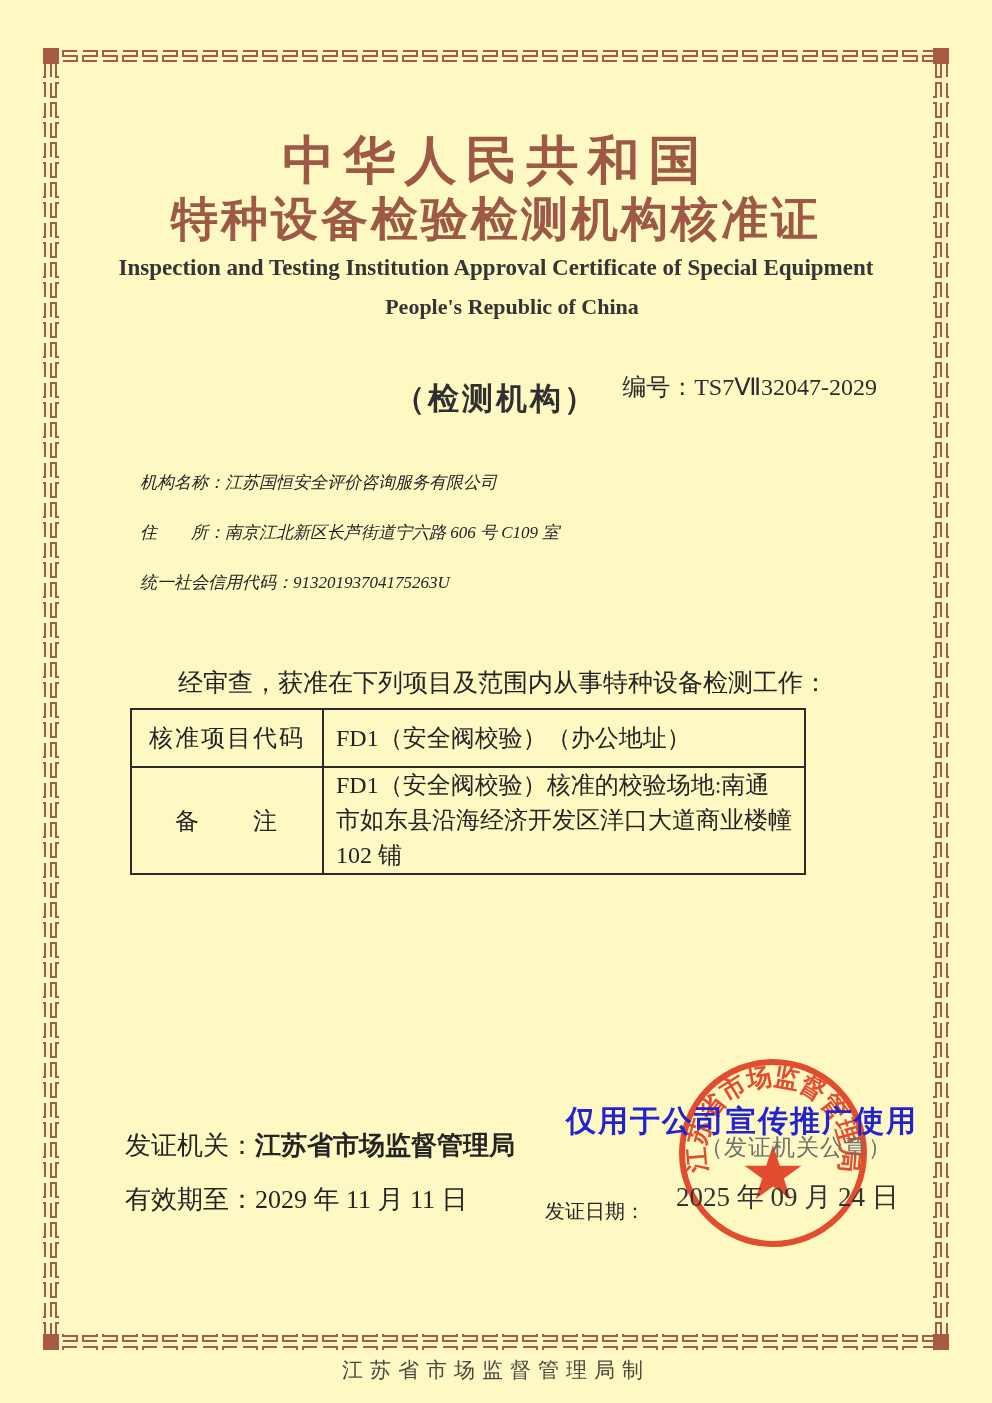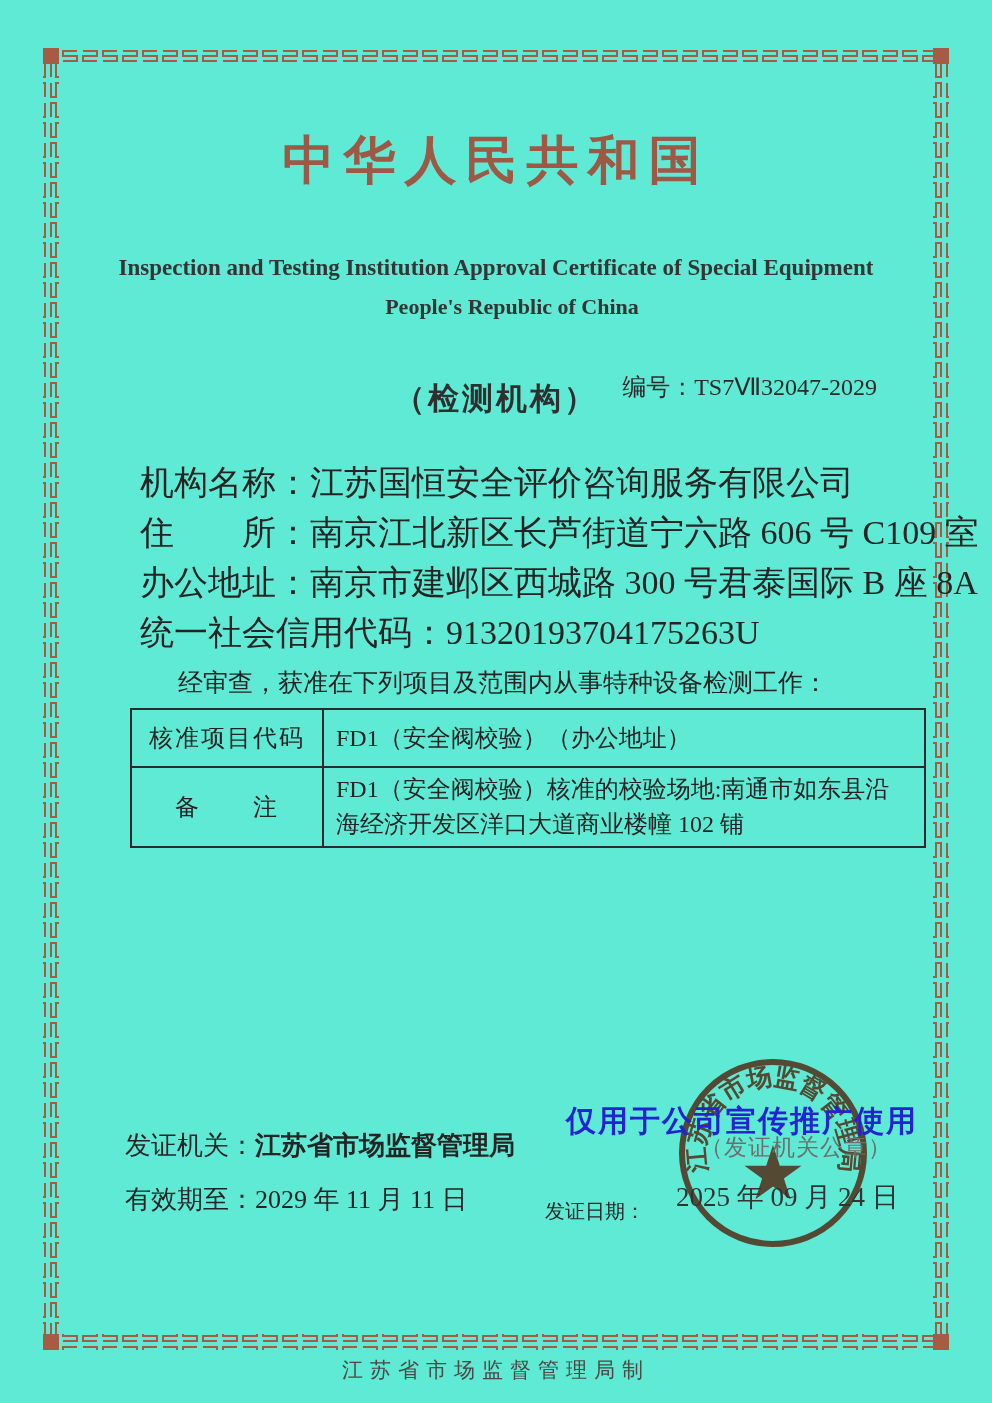--- a/index.html
+++ b/index.html
@@ -1,35 +1,35 @@
 <!DOCTYPE html>
 <html><head>
 <meta charset="utf-8">
 <style>
   html,body{margin:0;padding:0;background:#d8d4c8;}
   .page{
     position:relative;width:992px;height:1403px;margin:0 auto;
-    background:#5eead4;overflow:hidden;
+    background:#fef9c3;overflow:hidden;
     font-family:"Liberation Serif", serif;color:#2e2a26;
   }
   .center{left:0;width:100%;text-align:center;}
   .abs{position:absolute;}
   .title-cn{font-family:"Liberation Sans", sans-serif;font-weight:700;color:#9d5846;}
   .t1{top:126px;font-size:52px;letter-spacing:9px;}
   .t2{top:188px;font-size:47px;letter-spacing:3px;}
   .te{font-weight:700;color:#353535;}
   .e1{top:255px;font-size:23px;}
   .e2{top:294px;font-size:22px;margin-left:16px;}
   .sub{top:330px;font-size:31px;font-weight:700;color:#2f2f2f;letter-spacing:3px;font-family:Liberation Serif, serif;margin-top:48px;}
   .cert-no{top:371px;right:115px;font-size:24px;color:#2b2b2b;}
-  .fields{top:458px;left:140px;width:740px;font-size:34px;line-height:50px;color:#242424;}
+  .fields{top:458px;left:140px;width:740px;font-size:17px;line-height:50px;color:#242424;font-style:italic;}
   .fields .row{white-space:nowrap;}
   .intro{top:666px;left:178px;font-size:25px;color:#242424;}
   table.approval{
-    position:absolute;top:708px;left:130px;width:796px;
+    position:absolute;top:708px;left:130px;width:676px;
     border-collapse:collapse;font-size:24px;color:#242424;
   }
   table.approval td{border:2px solid #2b2b2b;padding:0 12px;}
   td.hd{width:166px;text-align:center;letter-spacing:2px;}
   tr.r1 td{height:56px;}
   tr.r2 td{height:78px;}
   td.ct{line-height:35px;padding:6px 12px;}
   .issuer{top:1128px;left:125px;font-size:26px;color:#242424;}
   .issuer b{font-weight:700;}
   .valid{top:1182px;left:125px;font-size:26px;color:#242424;}
@@ -62,30 +62,30 @@
     <rect x="43" y="1334" width="906" height="16" fill="url(#meander-h)"></rect>
     <rect x="43" y="48" width="16" height="1302" fill="url(#meander-v)"></rect>
     <rect x="933" y="48" width="16" height="1302" fill="url(#meander-v)"></rect>
     <rect x="43" y="48" width="16" height="16" fill="#a65c44"></rect>
     <rect x="933" y="48" width="16" height="16" fill="#a65c44"></rect>
     <rect x="43" y="1334" width="16" height="16" fill="#a65c44"></rect>
     <rect x="933" y="1334" width="16" height="16" fill="#a65c44"></rect>
   </svg>
 
   <div class="abs center title-cn t1">中华人民共和国</div>
+  <div class="abs center title-cn t2">特种设备检验检测机构核准证</div>
   <div class="abs center te e1">Inspection and Testing Institution Approval Certificate of Special Equipment</div>
   <div class="abs center te e2">People's Republic of China</div>
   <div class="abs center sub">（检测机构）</div>
 
   <div class="abs cert-no"><span>编号：</span><span>TS7Ⅶ32047-2029</span></div>
 
   <div class="abs fields">
     <div class="row"><span>机构名称：</span><span>江苏国恒安全评价咨询服务有限公司</span></div>
     <div class="row"><span>住　　所：</span><span>南京江北新区长芦街道宁六路 606 号 C109 室</span></div>
-    <div class="row"><span>办公地址：</span><span>南京市建邺区西城路 300 号君泰国际 B 座 8A</span></div>
     <div class="row"><span>统一社会信用代码：</span><span>91320193704175263U</span></div>
   </div>
 
   <div class="abs intro">经审查，获准在下列项目及范围内从事特种设备检测工作：</div>
 
   <table class="approval">
     <tbody>
       <tr class="r1">
         <td class="hd">核准项目代码</td>
         <td class="ct">FD1（安全阀校验）（办公地址）</td>

